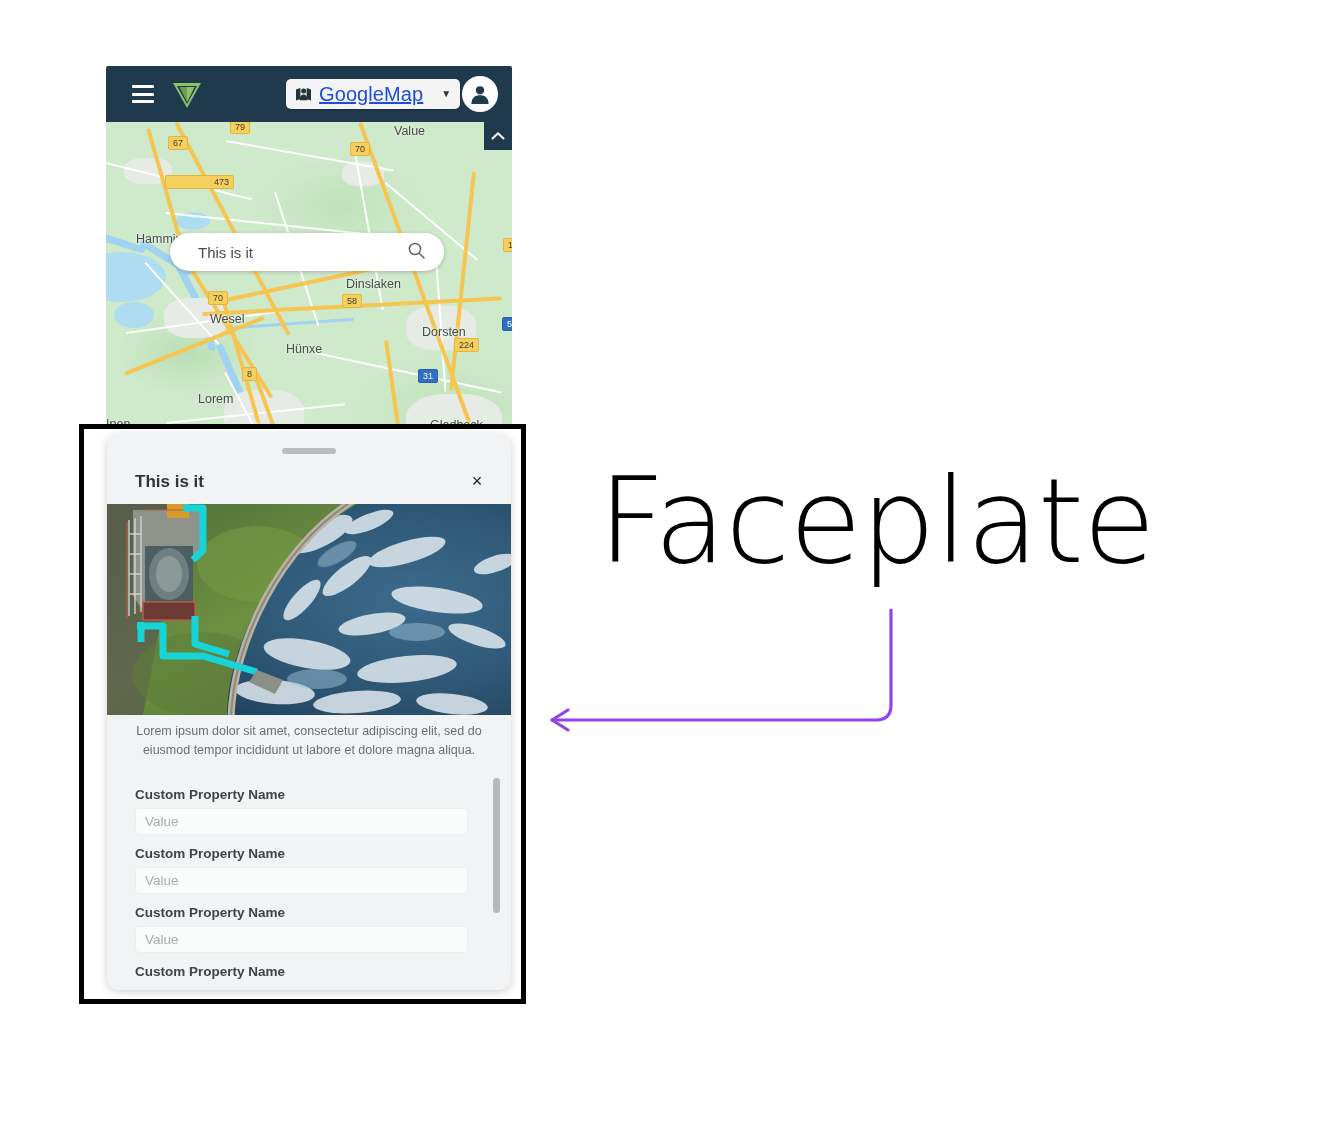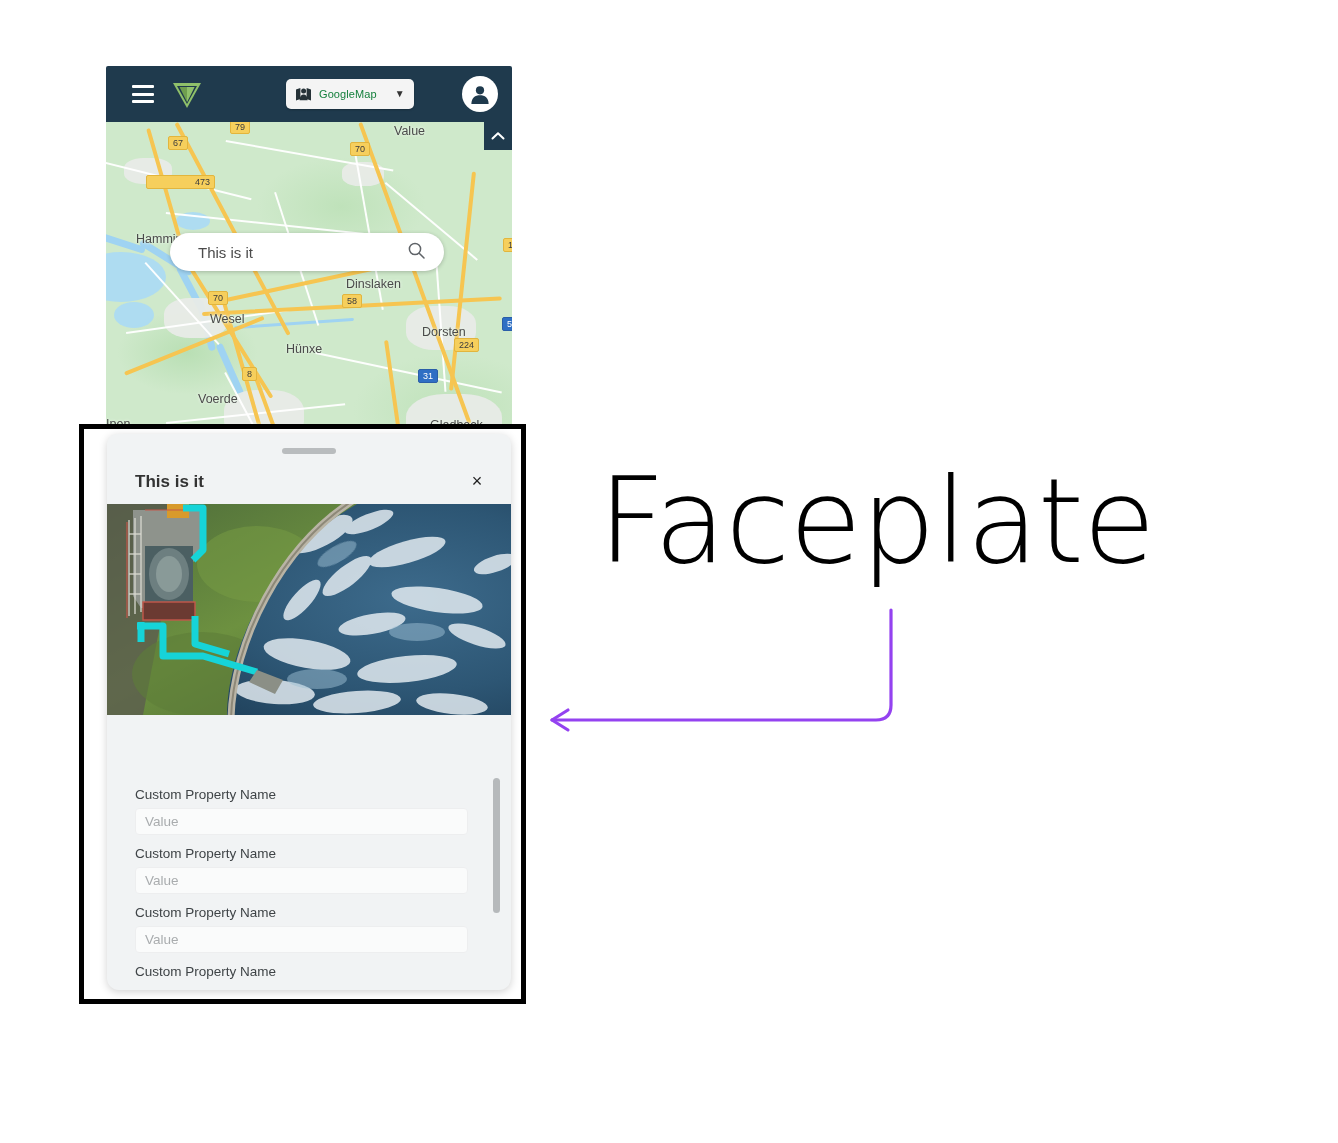--- a/index.html
+++ b/index.html
@@ -69,23 +69,24 @@
     padding: 0 9px;
     cursor: pointer;
     box-shadow: 0 1px 2px rgba(0,0,0,.25);
   }
   #dataset-select .map-icon {
     width: 17px; height: 17px;
     margin-right: 7px;
     flex: 0 0 auto;
   }
   #dataset-select .sel-label {
-    font-size: 11px;
-    color: #15803d;
+    font-size: 20px;
+    color: #1d4ed8;
     letter-spacing: .1px;
+    text-decoration: underline;
   }
   #dataset-select .caret {
     margin-left: 18px;
     font-size: 10px;
     color: #333;
     line-height: 1;
   }
   #avatar-button {
     position: absolute;
     right: 14px;
@@ -303,21 +304,21 @@
     left: 0;
     top: 345px;
     width: 404px;
     height: 211px;
     padding: 8px 28px 0 28px;
     box-sizing: border-box;
     overflow: hidden;
   }
   .prop-label {
     font-size: 13.5px;
-    font-weight: normal;
+    font-weight: bold;
     color: #3f4447;
     margin-bottom: 6px;
   }
   .prop-input {
     width: 333px;
     height: 27px;
     box-sizing: border-box;
     background: #fafbfb;
     border: 1px solid #edeeef;
     border-radius: 4px;
@@ -457,28 +458,28 @@
     <div class="hwy" style="left:150px; top:250px; width:120px; transform:rotate(70deg);"></div>
     <div class="hwy" style="left:282px; top:218px; width:130px; transform:rotate(82deg);"></div>
 
     <div id="map-labels">
         <div class="place" style="left: 288px; top: 2px;">Value</div>
         <div class="place" style="left: 30px; top: 110px;">Hamminkeln</div>
         <div class="place" style="left: 240px; top: 155px;">Dinslaken</div>
         <div class="place" style="left: 76px; top: 190px; margin-left: 28px;">Wesel</div>
         <div class="place" style="left: 180px; top: 220px;">Hünxe</div>
         <div class="place" style="left: 316px; top: 203px;">Dorsten</div>
-        <div class="place" style="left: 92px; top: 270px;">Voerde</div>
+        <div class="place" style="left: 92px; top: 270px;">Lorem</div>
         <div class="place" style="left: 0px; top: 295px;">Ipen</div>
         <div class="place" style="left: 148px; top: 300px;">Dinslaken</div>
         <div class="place" style="left: 324px; top: 296px;">Gladbeck</div>
         <div class="shield" style="left: 62px; top: 14px;">67</div>
         <div class="shield" style="left: 124px; top: -2px;">79</div>
         <div class="shield" style="left: 244px; top: 20px;">70</div>
-        <div class="shield" style="left: 40px; top: 53px; padding-left: 48px;">473</div>
+        <div class="shield" style="left: 59px; top: 53px; padding-left: 48px;">473</div>
         <div class="shield blue" style="left: 80px; top: 124px;">3</div>
         <div class="shield" style="left: 126px; top: 130px;">70</div>
         <div class="shield" style="left: 102px; top: 169px;">70</div>
         <div class="shield" style="left: 236px; top: 172px;">58</div>
         <div class="shield" style="left: 348px; top: 216px;">224</div>
         <div class="shield blue" style="left: 396px; top: 195px;">52</div>
         <div class="shield" style="left: 136px; top: 245px;">8</div>
         <div class="shield blue" style="left: 312px; top: 247px;">31</div>
         <div class="shield" style="left: 397px; top: 116px;">1</div>
       </div>
@@ -588,20 +589,21 @@
           <path d="M76 4 L96 4 L96 46 L86 56"></path>
           <path d="M30 122 L56 122 L56 152 L96 152 L150 168"></path>
           <path d="M88 112 L88 140 L122 150"></path>
           <path d="M34 118 L34 138"></path>
         </g>
         <path d="M150 166 L176 176 L168 190 L142 178 Z" fill="#8b8f86"></path>
       </g>
     </svg>
   </div>
 
+  <div id="faceplate-description">Lorem ipsum dolor sit amet, consectetur adipiscing elit, sed do eiusmod tempor incididunt ut labore et dolore magna aliqua.</div>
 
   <div id="properties-scroll">
     <div id="properties-container"><div class="prop-label">Custom Property Name</div><input class="prop-input" type="text" placeholder="Value" style=""><div class="prop-label">Custom Property Name</div><input class="prop-input" type="text" placeholder="Value" style=""><div class="prop-label">Custom Property Name</div><input class="prop-input" type="text" placeholder="Value" style=""><div class="prop-label">Custom Property Name</div></div>
   </div>
 
   <div id="prop-scrollbar-track">
     <div id="prop-scrollbar-thumb"></div>
   </div>
 </div>
 

